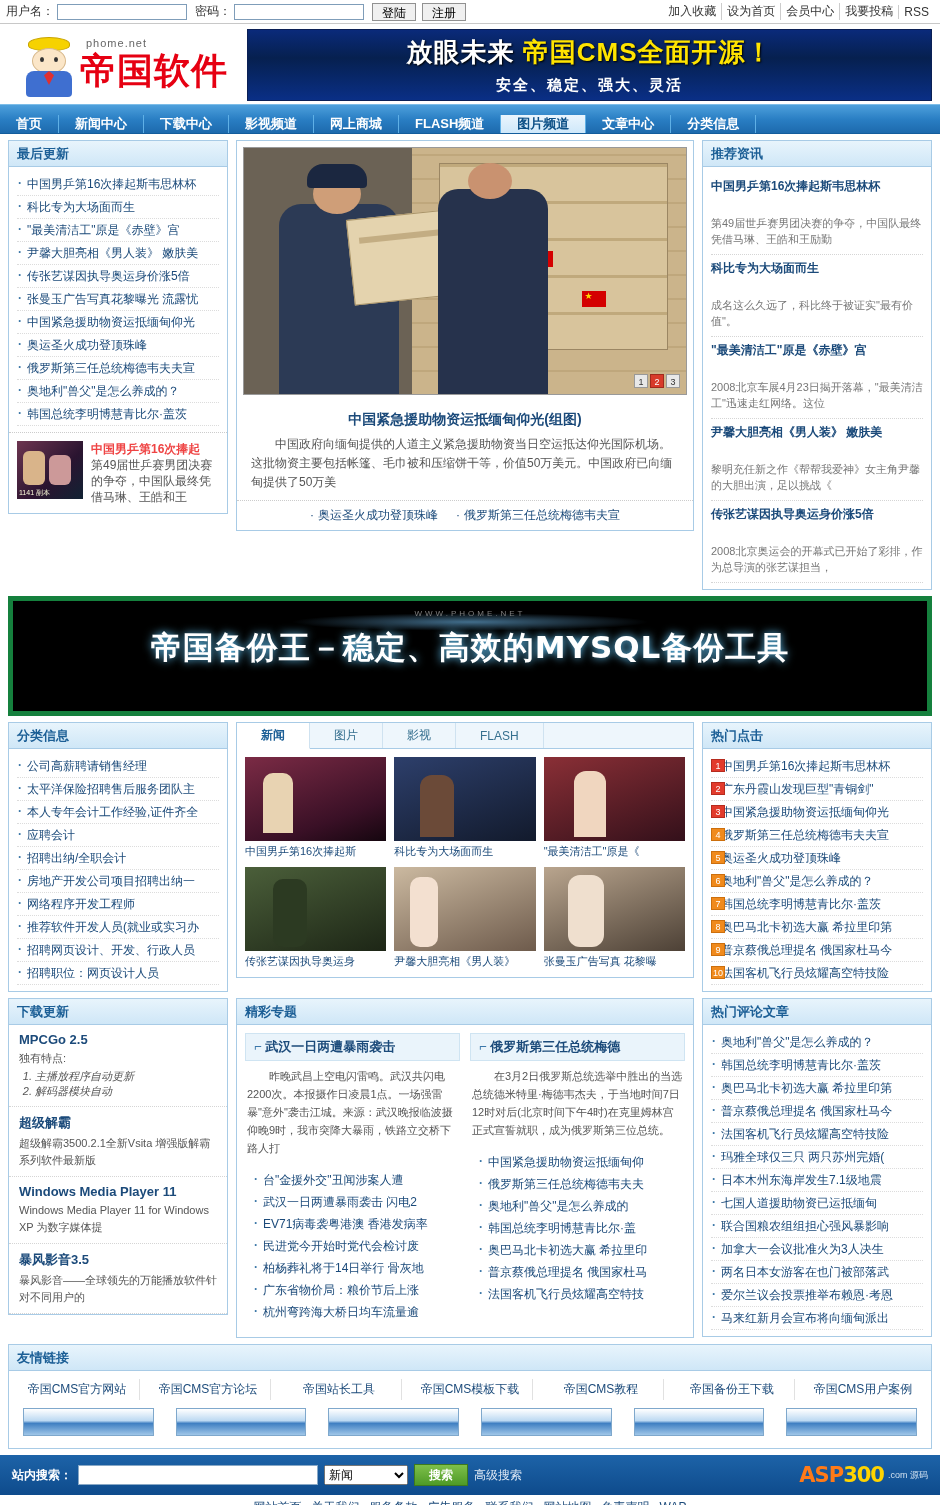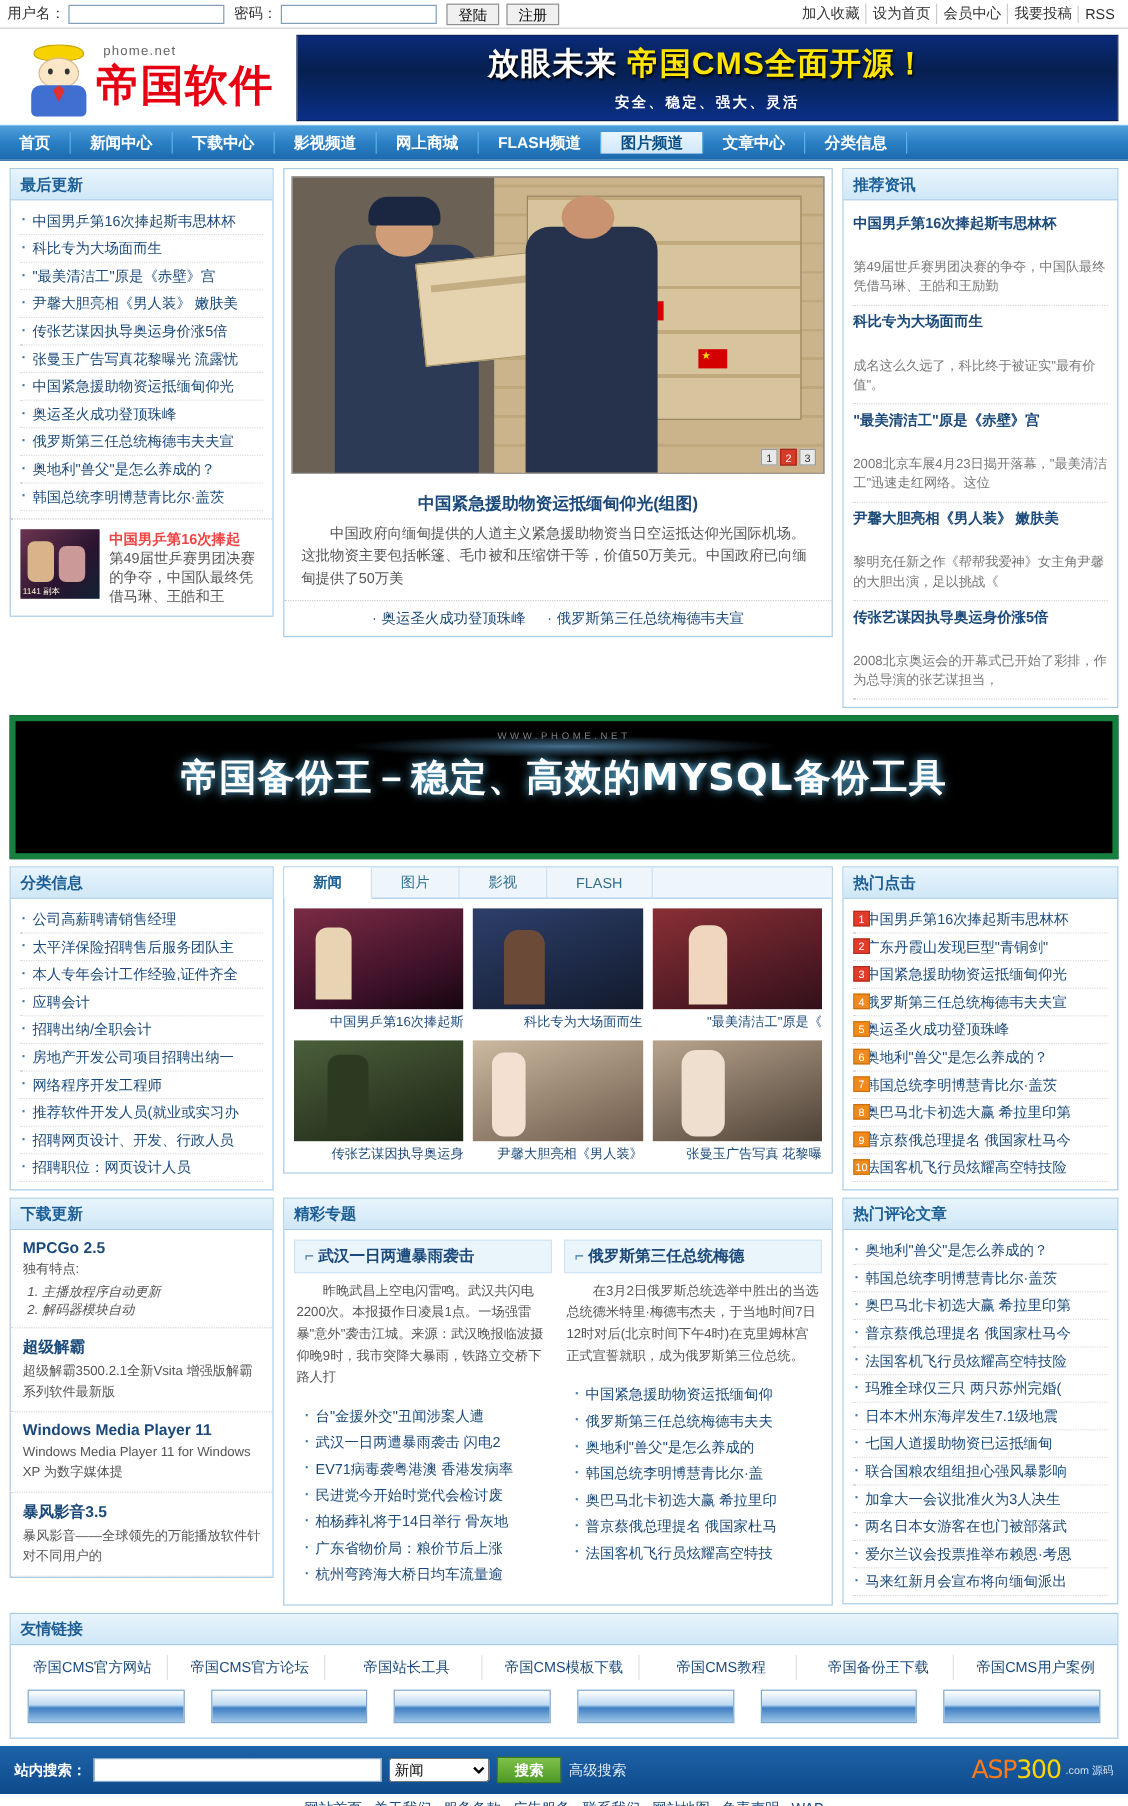--- a/index.html
+++ b/index.html
@@ -94,29 +94,29 @@
     display: flex; flex-direction: column;
     align-items: center; justify-content: center;
     color: #fff;
   }
   .banner .l1 {
     font-size: 26px; font-weight: bold; letter-spacing: 1px;
     color: #ffe400; text-shadow: 1px 1px 2px #000;
   }
   .banner .l1 .white { color:#fff; }
   .banner .l2 {
-    font-size: 12px; font-weight: bold; color: #fff; margin-top: 6px;
+    font-size: 15px; font-weight: bold; color: #fff; margin-top: 6px;
     letter-spacing: 2px;
   }
 
   
   .nav {
     height: 30px;
     background: linear-gradient(180deg,#4ea0dc 0%,#2a7fc4 50%,#1d6aad 100%);
-    display: flex; align-items: center;
+    display: flex; align-items: flex-end;
     border-top: 1px solid #7dbde8; border-bottom: 1px solid #135d9c;
   }
   .nav .item {
     display: flex; align-items: center; justify-content: center;
     padding: 0 16px; color: #fff; font-size: 13px; font-weight: bold;
     border-right: 1px solid #5fb0e6; text-decoration: none;
     cursor: pointer; white-space: nowrap;
   }
   .nav .item.active {
     background: linear-gradient(180deg,#eaf5fd 0%,#cfe8fa 100%);
@@ -271,21 +271,21 @@
   }
   .tabs .tab.on { background: #fff; color: #1c5f96; font-weight: bold; border-bottom: 1px solid #fff; margin-bottom: -1px; }
   .grid {
     display: grid; grid-template-columns: repeat(3,1fr);
     gap: 8px; padding: 8px; position: relative;
   }
   .cell { }
   .cell .img { width: 100%; height: 84px; overflow: hidden; position: relative; }
   .cell .cap {
     font-size: 11px; color: #1b4a7a; margin-top: 3px;
-    white-space: nowrap; overflow: hidden; text-overflow: ellipsis; text-align: right;
+    white-space: nowrap; overflow: hidden; text-overflow: ellipsis;
   }
   .watermark {
     position: absolute; left: 50%; top: 50%; transform: translate(-50%,-50%);
     color: rgba(255,255,255,.55); font-size: 12px; letter-spacing: 1px;
     pointer-events: none;
   }
   
   .ph1 { background: linear-gradient(160deg,#7b2b45,#3a1026 70%,#15060f); }
   .ph1:after { content:""; position:absolute; left:18px; top:16px; width:30px; height:60px; background:#e8d3b2; border-radius:10px 10px 0 0;}
   .ph2 { background: linear-gradient(160deg,#2d3f6b,#121a2c); }
@@ -353,21 +353,21 @@
     height: 20px; width: 84px; font-size: 12px; font-family: "Liberation Sans", sans-serif;
   }
   .searchbar .sbtn {
     height: 22px; padding: 0 14px; font-size: 12px; color: #fff; font-weight: bold;
     background: linear-gradient(180deg,#7ec04a 0%,#4e9a27 100%);
     border: 1px solid #3d7a1d;
   }
   .searchbar .adv { color: #dfe9f5; }
   .searchbar .brandmark { margin-left: auto; display: flex; align-items: center; }
   .searchbar .asp {
-    font-size: 21px; font-weight: normal; color: #ff7a18;
+    font-size: 21px; font-weight: bold; color: #ff7a18;
     font-family: "DejaVu Sans", sans-serif; letter-spacing: -1px;
   }
   .searchbar .asp .b { color: #ffd400; }
   .searchbar .srcsm { font-size: 9px; color: #cfe0f0; margin-left: 4px; }
 
   .footlinks {
     height: 24px; display: flex; align-items: center; justify-content: center;
     gap: 10px; font-size: 12px; color: #1b4a7a; background: #fff;
   }
   .footlinks span { color: #1b4a7a; }

